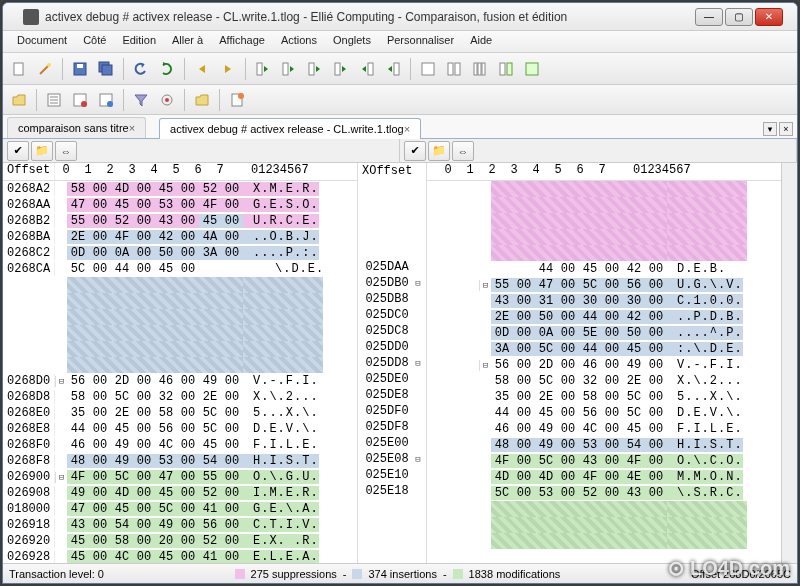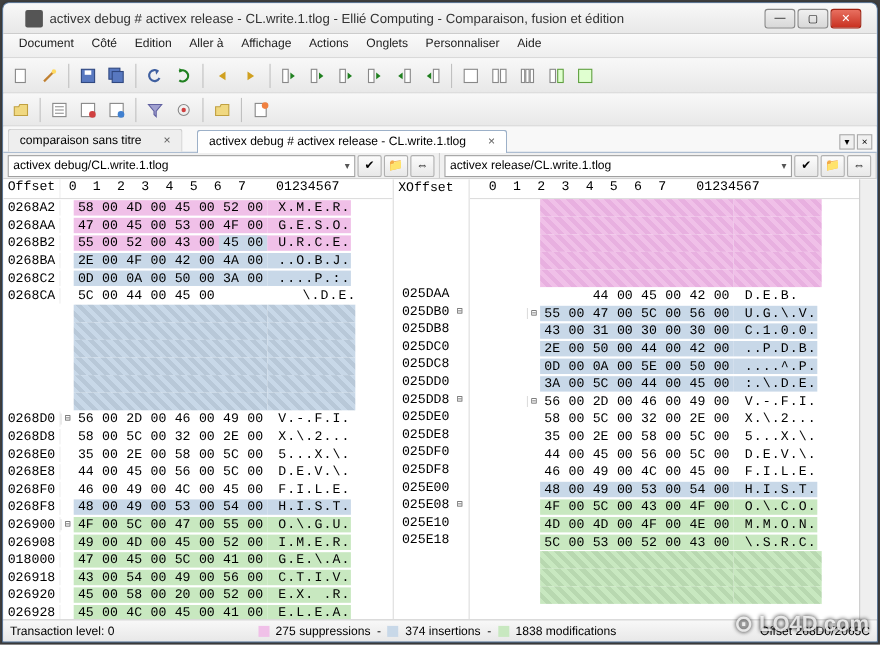--- a/index.html
+++ b/index.html
@@ -12,21 +12,21 @@
 .winbtn { width: 28px; height: 18px; border: 1px solid #888; border-radius: 3px; background: linear-gradient(#f0f0f0,#d8d8d8); display: flex; align-items: center; justify-content: center; font-size: 10px; cursor: pointer; }
 .winbtn.close { background: linear-gradient(#e87060,#c83020); color: #fff; border-color: #a02010; }
 .menubar { background: linear-gradient(#fafafa,#eee); height: 22px; display: flex; align-items: flex-start; padding: 0 6px; border-bottom: 1px solid #d0d0d0; }
 .menubar .mi { padding: 3px 8px; cursor: pointer; color: #222; }
 .toolbar { background: linear-gradient(#f8f8f8,#e8e8e8); height: 32px; display: flex; align-items: center; padding: 0 4px; gap: 2px; border-bottom: 1px solid #ccc; }
 .toolbar2 { background: linear-gradient(#f8f8f8,#e8e8e8); height: 30px; display: flex; align-items: center; padding: 0 4px; gap: 2px; border-bottom: 1px solid #ccc; }
 .tbtn { width: 24px; height: 24px; border: 1px solid transparent; border-radius: 3px; display: inline-flex; align-items: center; justify-content: center; cursor: pointer; }
 .tsep { width: 1px; height: 22px; background: #c0c0c0; margin: 0 3px; }
 .tbtn svg { width: 16px; height: 16px; }
 .tabs { background: #f8f8f8; height: 24px; display: flex; align-items: flex-end; padding: 0 4px; border-bottom: 1px solid #9cb0c8; }
-.tab { padding: 4px 10px; border: 1px solid #ccc; border-bottom: none; border-radius: 3px 3px 0 0; background: #eee; font-size: 11px; display: flex; align-items: center; gap: 20px; margin-right: 2px; cursor: pointer; }
+.tab { padding: 4px 10px; border: 1px solid #ccc; border-bottom: none; border-radius: 3px 3px 0 0; background: #eee; font-size: 11px; display: flex; align-items: center; gap: 0; margin-right: 2px; cursor: pointer; }
 .tab.active { background: #fff; border-color: #9cb0c8; position: relative; top: 1px; margin-left: 11px; }
 .tab .x { font-size: 11px; color: #666; cursor: pointer; }
 .tabcontrols { margin-left: auto; display: flex; gap: 2px; padding-bottom: 2px; }
 .tabcontrols span { width: 14px; height: 14px; border: 1px solid #aaa; background: #f0f0f0; display: inline-flex; align-items:center; justify-content:center; font-size:9px; cursor:pointer; }
 .filebar { background: #f0f0f0; height: 24px; display: flex; border-bottom: 1px solid #ccc; }
 .filepane { flex: 1; display: flex; align-items: center; padding: 0 4px; gap: 2px; border-right: 1px solid #ccc; }
 .filepane select, .filepane .combo { flex: 1; height: 20px; border: 1px solid #a0a0a0; background: #fff; font-size: 11px; padding: 0 4px; display:flex; align-items:center; }
 .combo { position: relative; }
 .combo::after { content: '▾'; position: absolute; right: 4px; font-size: 9px; color: #555; }
 .smbtn { width: 22px; height: 20px; border: 1px solid #b0b0b0; border-radius: 2px; background: linear-gradient(#fcfcfc,#e8e8e8); display:inline-flex; align-items:center; justify-content:center; cursor:pointer; font-size:11px; }
@@ -265,27 +265,25 @@
         <span class="x">×</span>
       </div>
       <div class="tabcontrols">
       <span>▾</span>
       <span>×</span>
     </div>
   </div>
 
   <div class="filebar">
     <div class="filepane">
-      <div class="combo">activex debug/CL.write.1.tlog</div>
       <div class="smbtn">✔</div>
       <div class="smbtn">📁</div>
       <div class="smbtn">⇔</div>
     </div>
     <div class="filepane">
-      <div class="combo">activex release/CL.write.1.tlog</div>
       <div class="smbtn">✔</div>
       <div class="smbtn">📁</div>
       <div class="smbtn">⇔</div>
     </div>
   </div>
 
   <div class="content">
     <div class="pane">
       <div class="hexhead">
         <div class="ofs">Offset</div>

